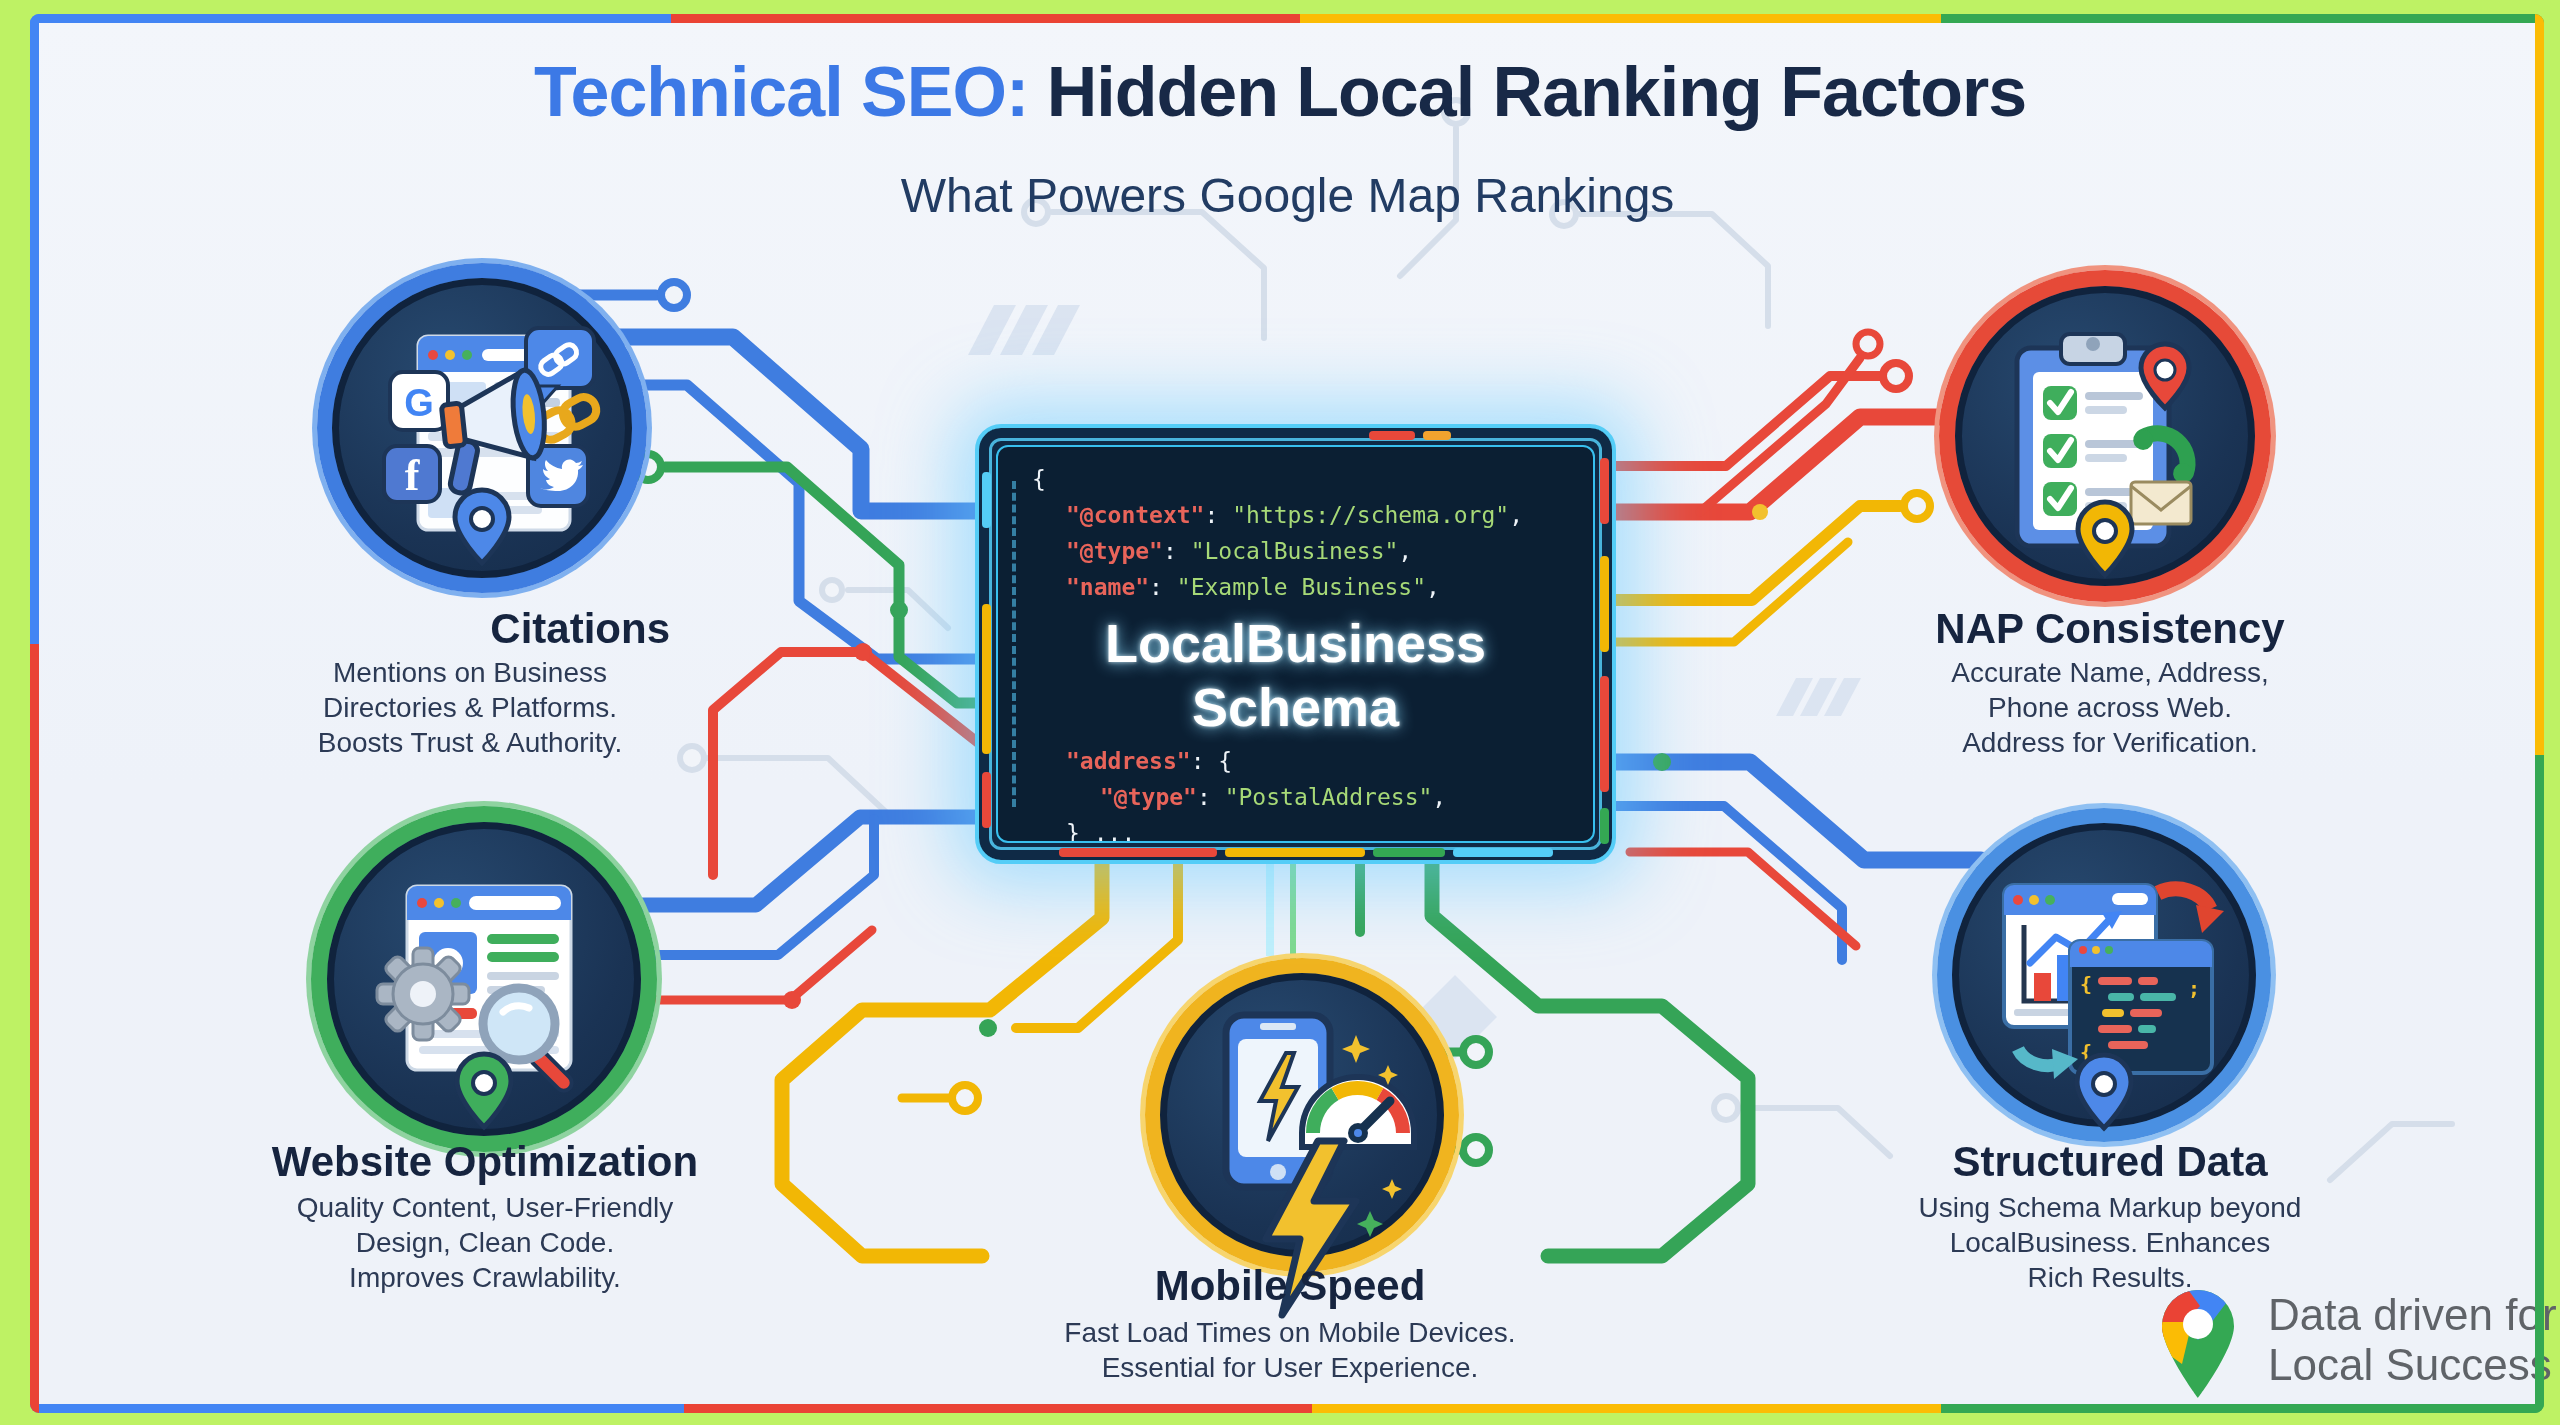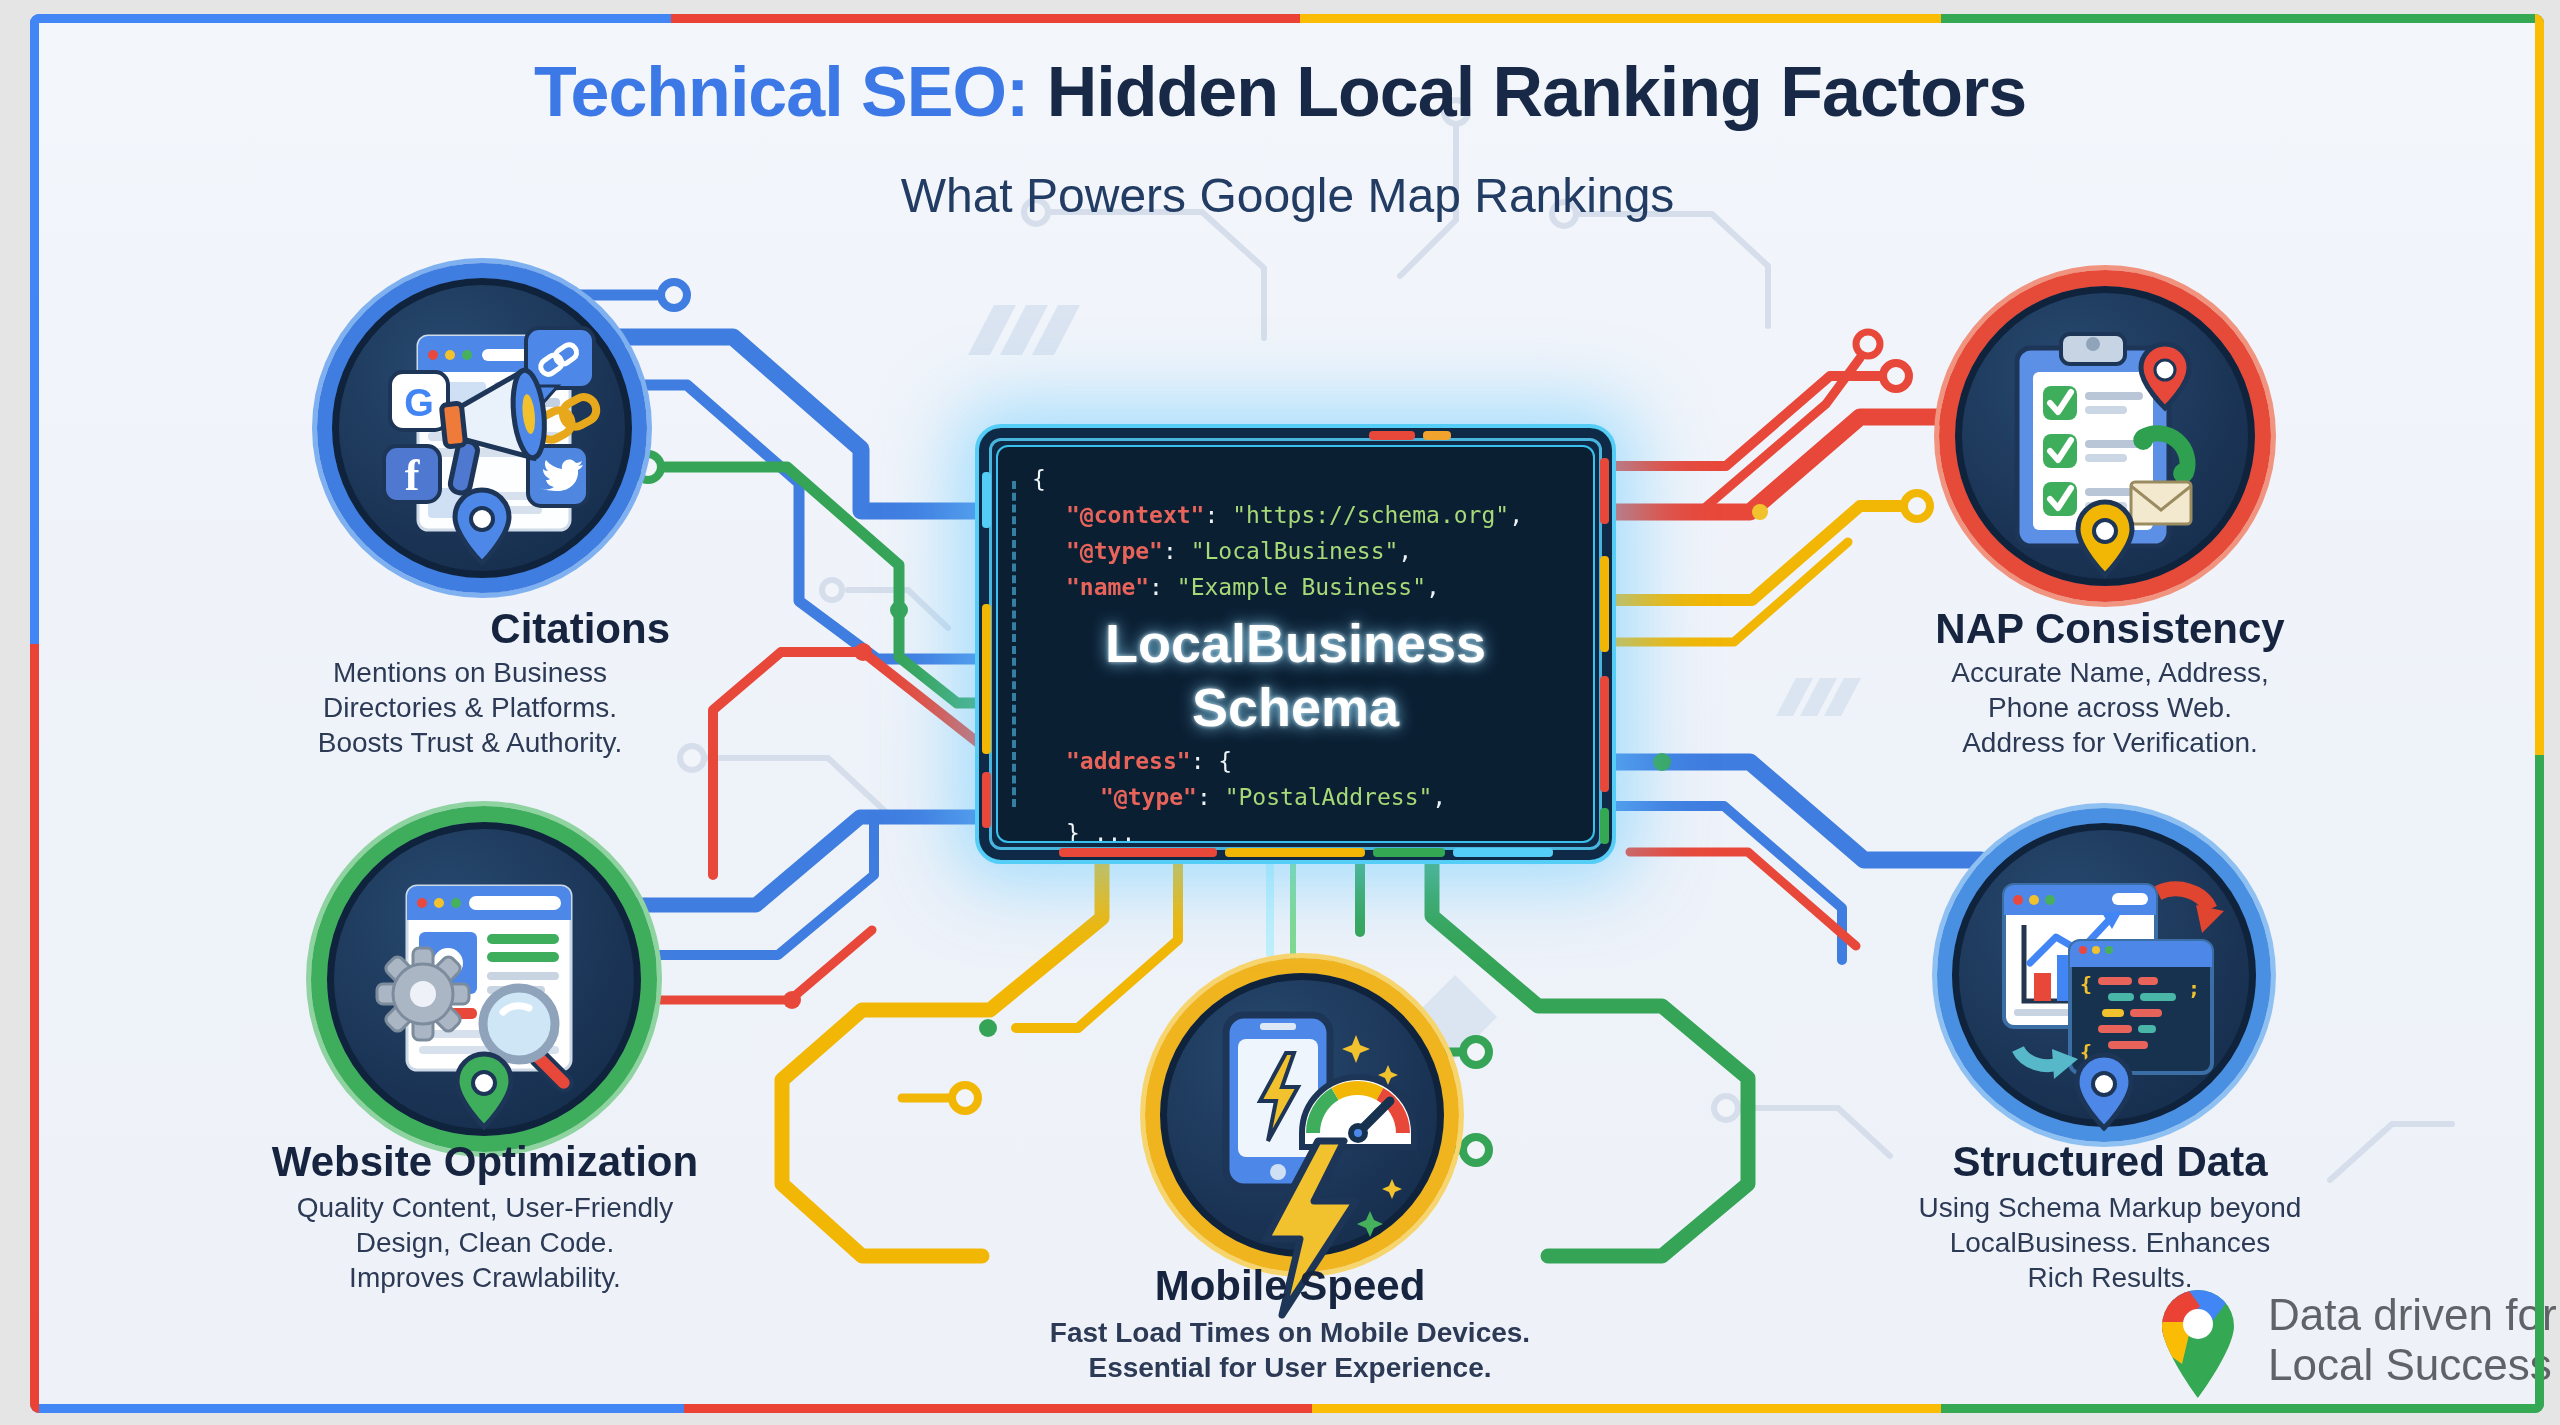--- a/index.html
+++ b/index.html
@@ -1,16 +1,16 @@
 <!DOCTYPE html>
 <html><head>
 <meta charset="utf-8">
 <style>
   html,body{margin:0;padding:0;background:#000;}
-  .stage{position:relative;width:2560px;height:1425px;background:#e5e5e5;overflow:hidden;
+  .stage{position:relative;width:2560px;height:1425px;background:#bef264;overflow:hidden;
          font-family:"Liberation Sans", sans-serif;}
   .canvas{position:absolute;left:30px;top:14px;width:2514px;height:1399px;border-radius:22px;
           background:linear-gradient(180deg,#f3f6fb 0%,#eef2f9 55%,#eef2f8 100%);}
   .edge{position:absolute;z-index:6;}
   .edge.top{left:0;top:0;right:0;height:9px;border-radius:22px 22px 0 0;
     background:linear-gradient(to right,#4285F4 0 25.5%,#EA4335 25.5% 50.5%,#FBBC05 50.5% 76%,#34A853 76% 100%);}
   .edge.bottom{left:0;bottom:0;right:0;height:9px;border-radius:0 0 22px 22px;
     background:linear-gradient(to right,#4285F4 0 26%,#EA4335 26% 51%,#FBBC05 51% 76%,#34A853 76% 100%);}
   .edge.left{left:0;top:0;bottom:0;width:9px;border-radius:22px 0 0 22px;
     background:linear-gradient(to bottom,#4285F4 0 45%,#EA4335 45% 100%);}
@@ -335,21 +335,21 @@
       </g>
       <g fill="#f2c12e">
         <path d="M196,62 l4,10 l10,4 l-10,4 l-4,10 l-4,-10 l-10,-4 l10,-4 z"></path>
         <path d="M228,92 l3,7 l7,3 l-7,3 l-3,7 l-3,-7 l-7,-3 l7,-3 z"></path>
         <path d="M232,206 l3,7 l7,3 l-7,3 l-3,7 l-3,-7 l-7,-3 l7,-3 z"></path>
         <path d="M210,238 l4,9 l9,4 l-9,4 l-4,9 l-4,-9 l-9,-4 l9,-4 z" fill="#46b05c"></path>
       </g>
     </svg>
   </div>
   <div class="node-title" style="left:1040px;top:1262px;width:500px;">Mobile Speed</div>
-  <div class="node-desc" style="left:1020px;top:1315px;width:540px;font-weight:bold;">
+  <div class="node-desc" style="left:1020px;top:1315px;width:540px;">
     <div>Fast Load Times on Mobile Devices.</div>
     <div>Essential for User Experience.</div>
   </div>
 
   <div class="node-circle ring-lblue" style="left:1937px;top:808px;width:304px;height:304px;">
     <svg width="304" height="304" viewBox="0 0 304 304">
       <g>
         <rect x="52" y="62" width="152" height="142" rx="10" fill="#ffffff" stroke="#3a6ea5" stroke-width="4"></rect>
         <path d="M52,72 a10,10 0 0 1 10,-10 h132 a10,10 0 0 1 10,10 v20 h-152 z" fill="#4d88e8"></path>
         <circle cx="66" cy="77" r="5" fill="#e9483f"></circle>

